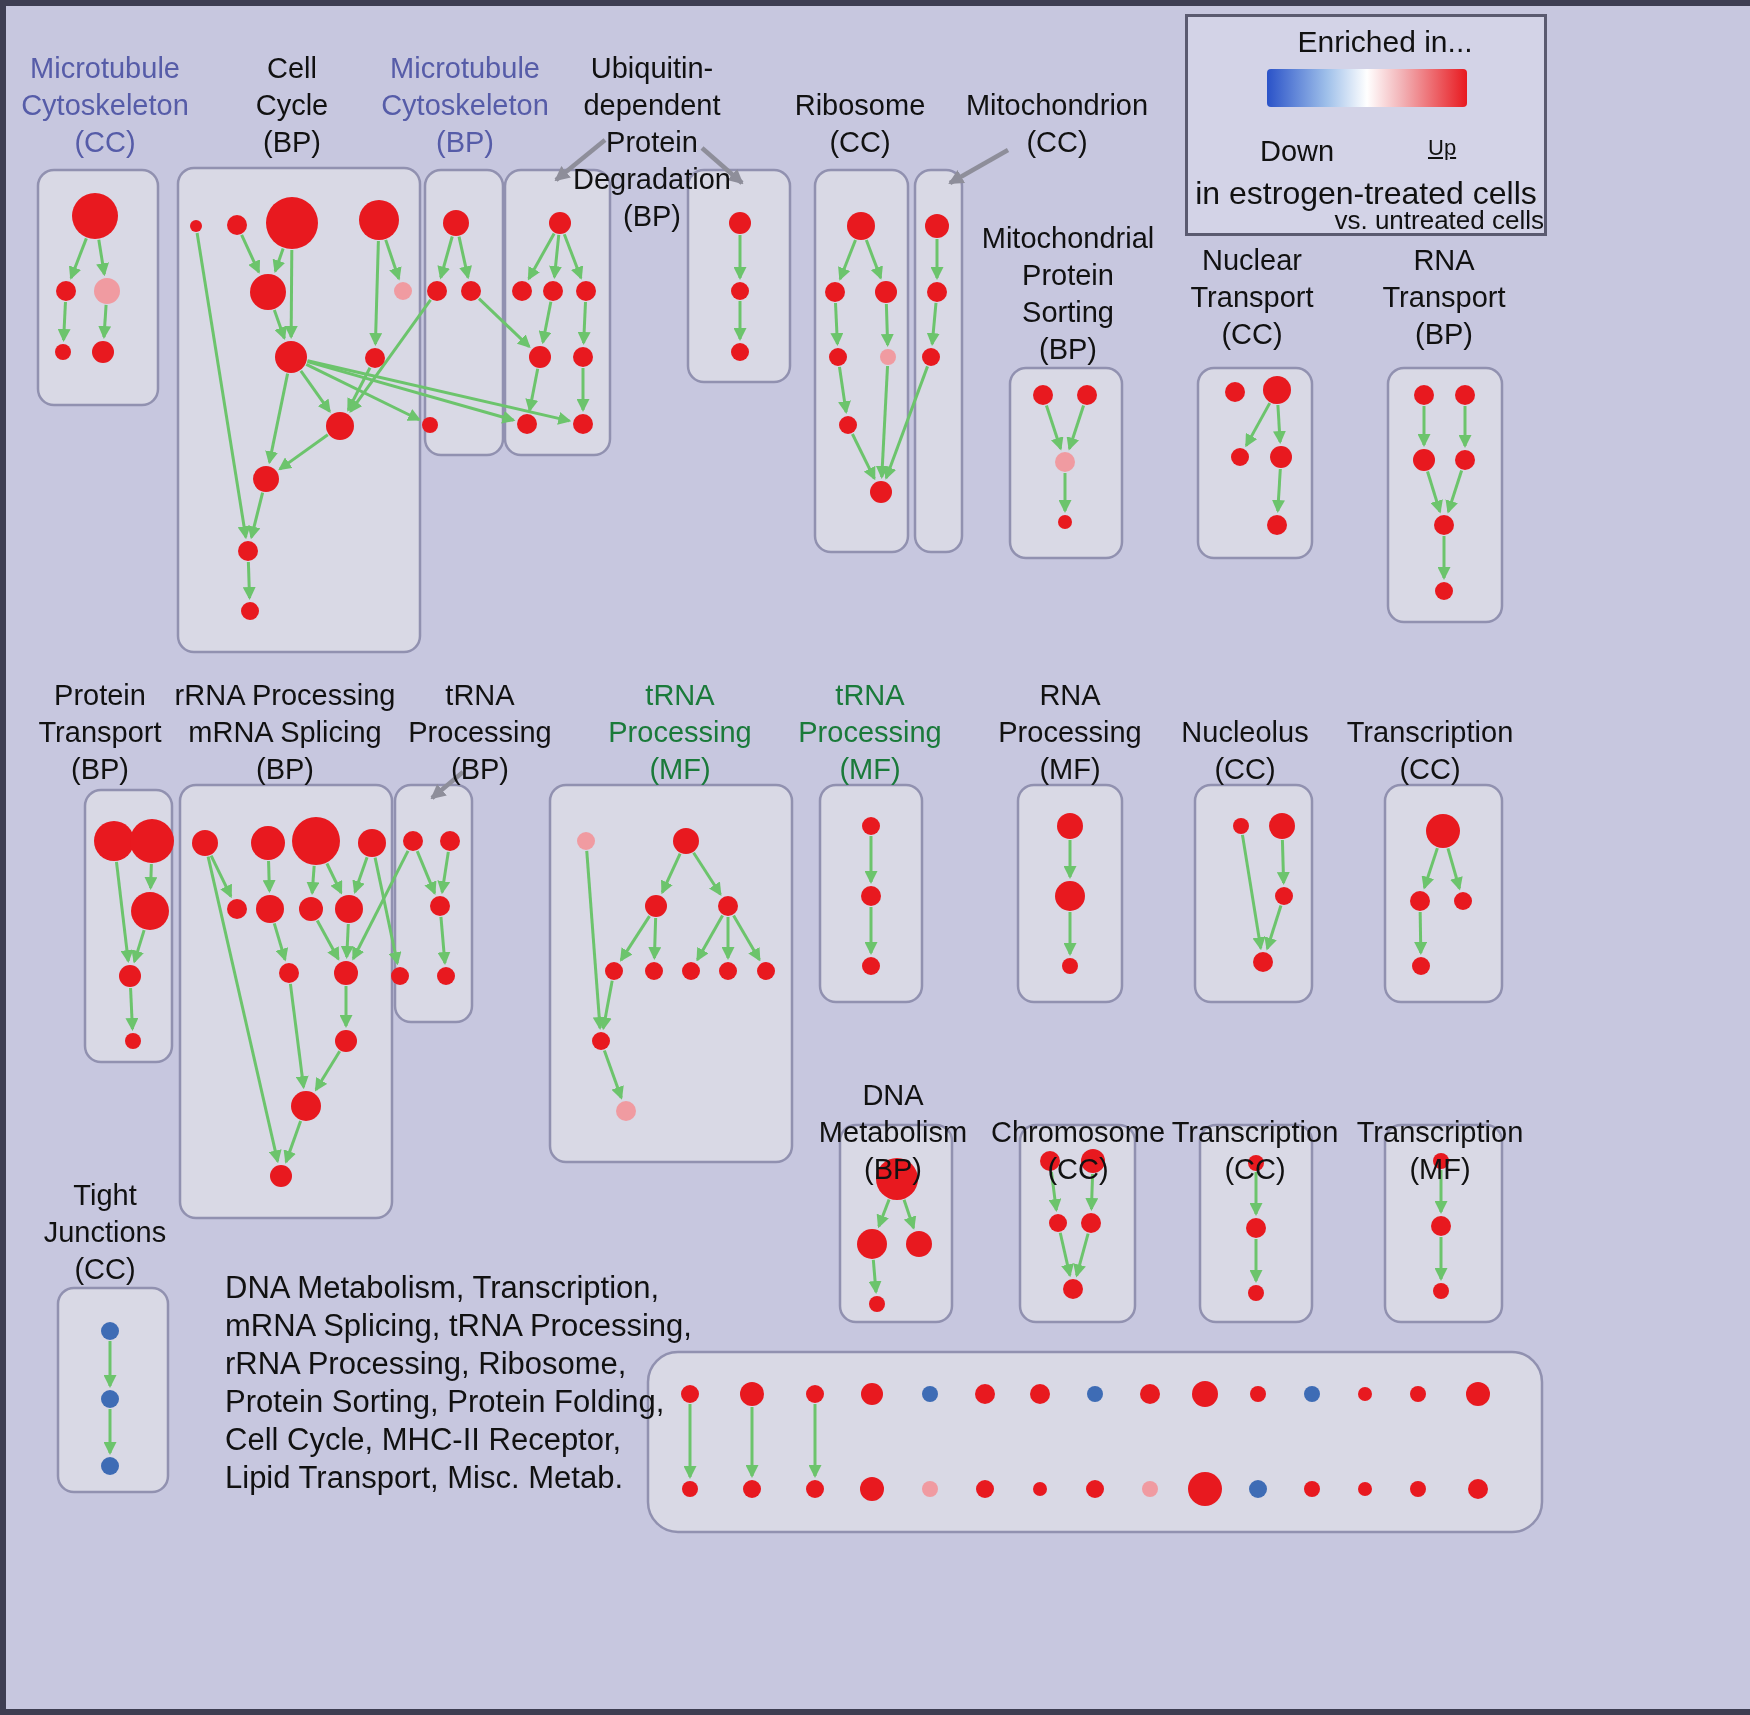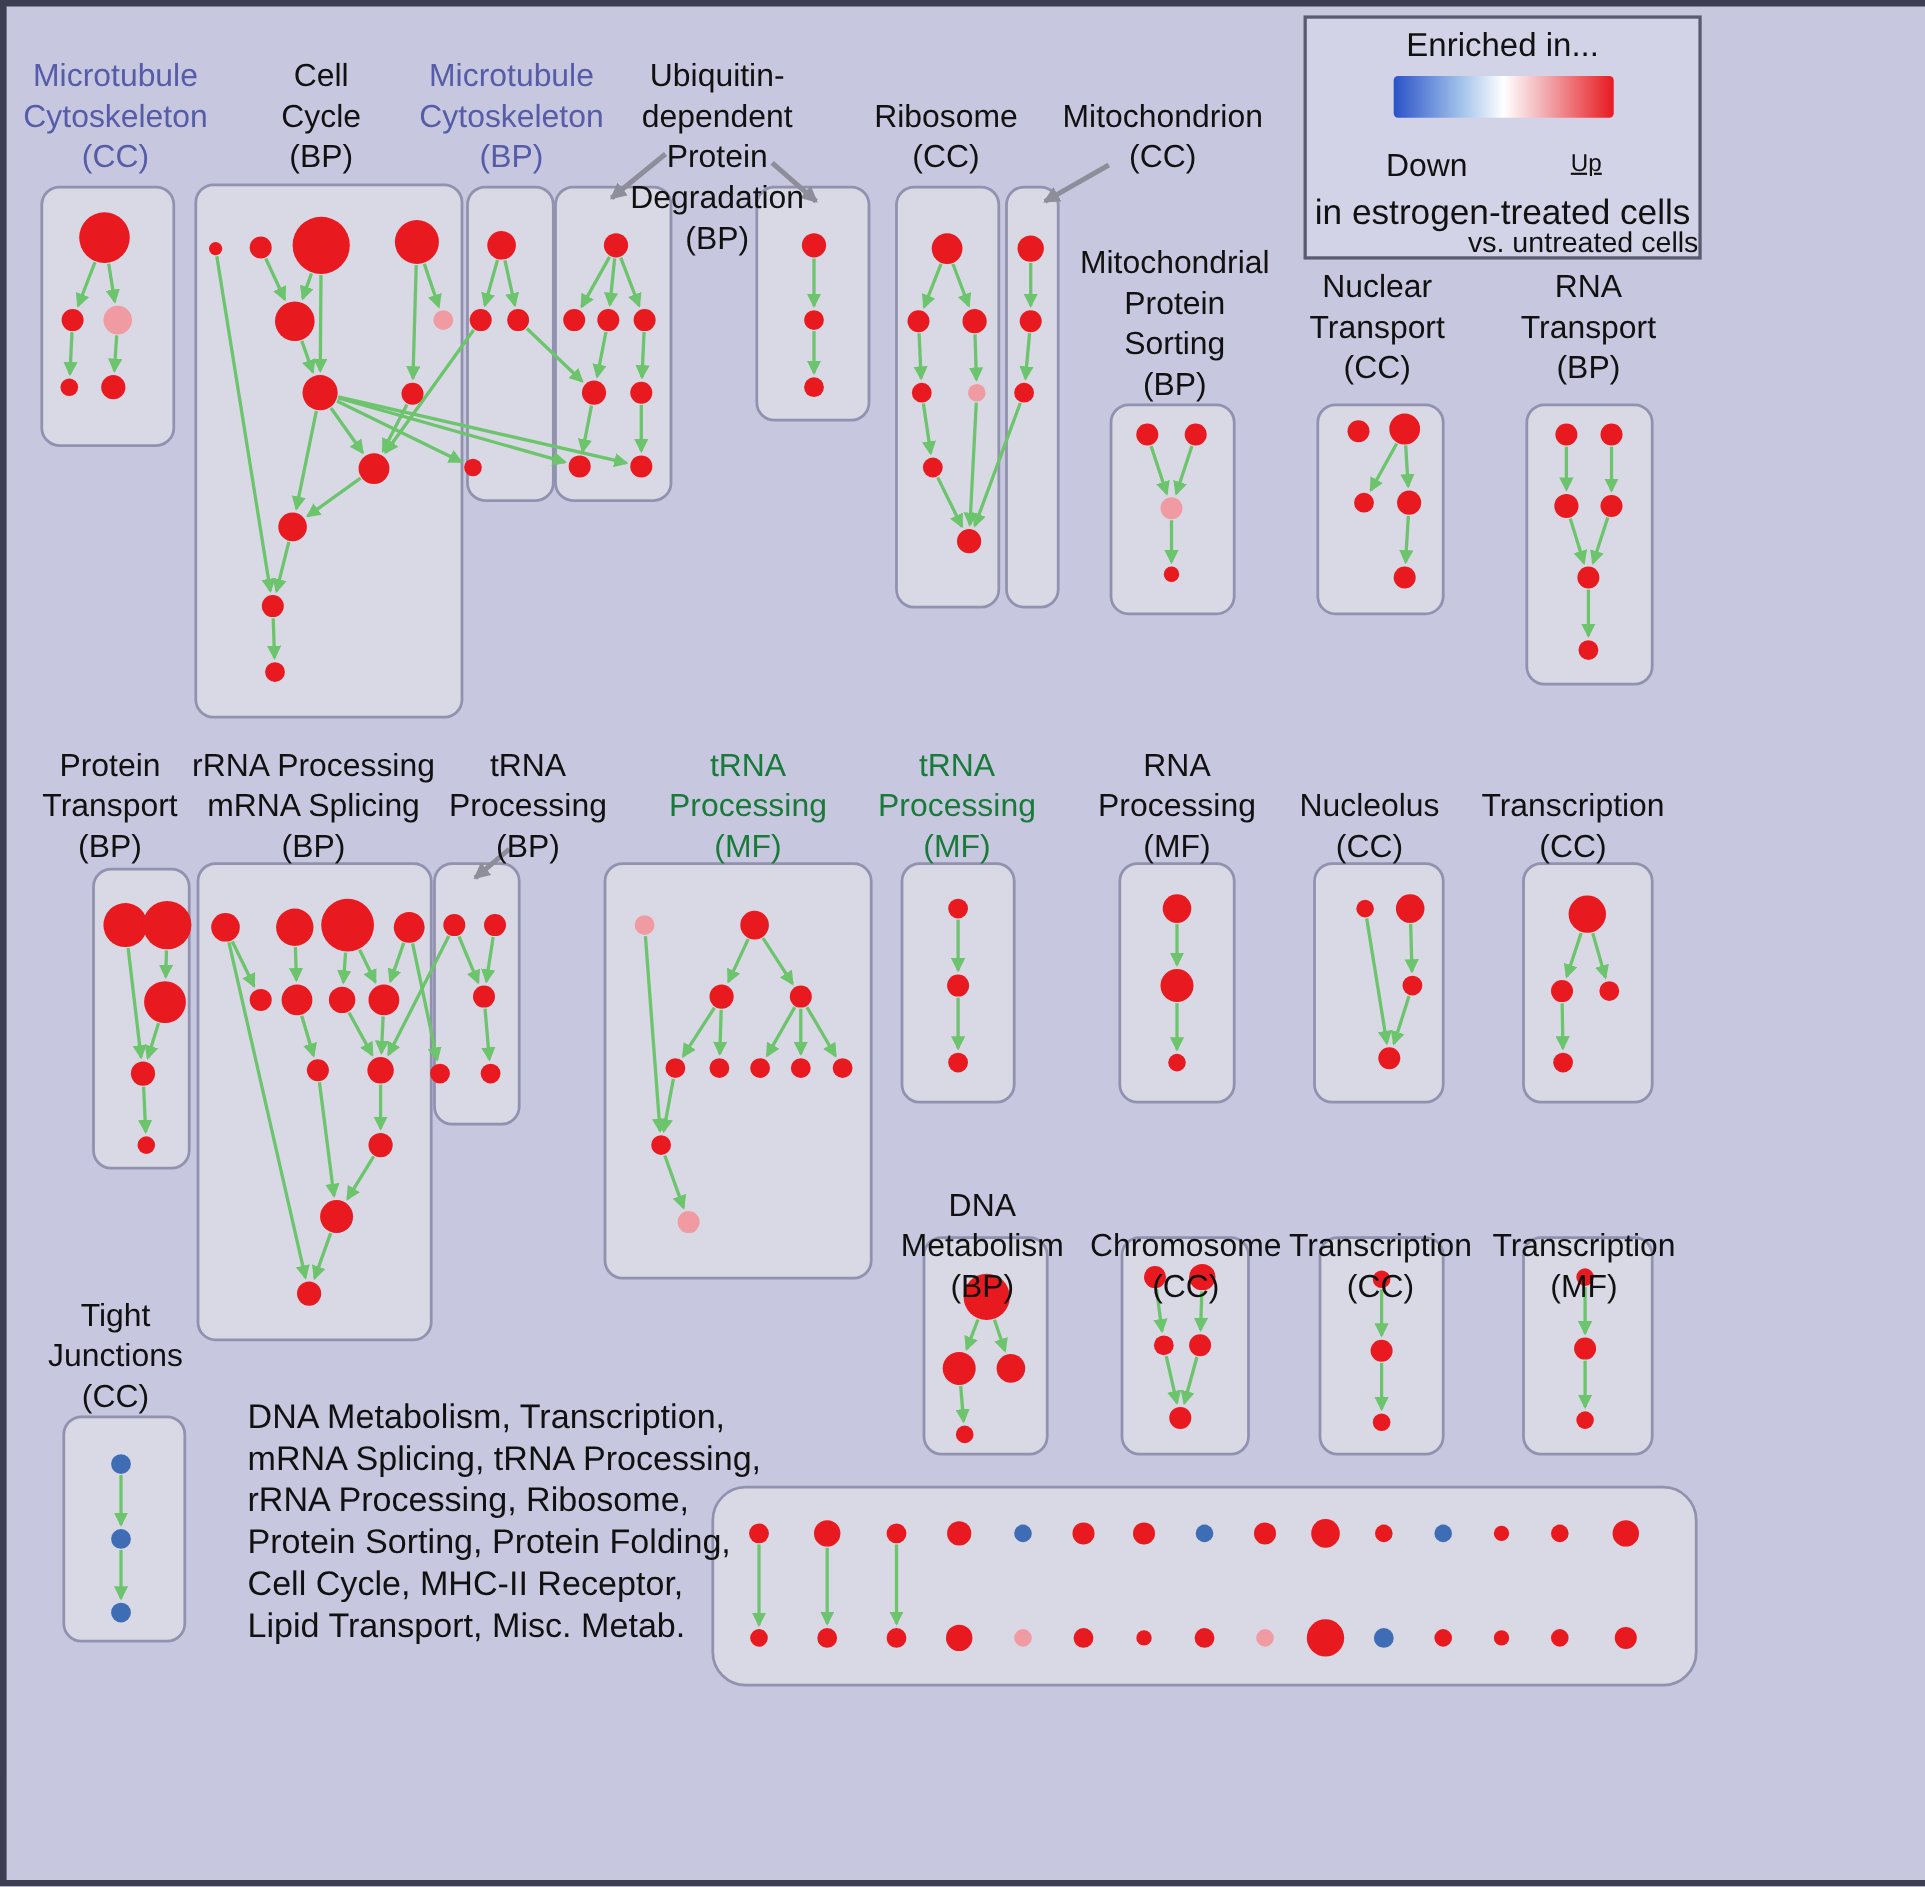--- a/index.html
+++ b/index.html
@@ -11,21 +11,21 @@
     overflow:hidden;
     padding-left:40px;
   }
   #diagram{position:absolute;left:0;top:0;width:1750px;height:1715px;}
   .legend{
     position:absolute;left:1185px;top:14px;width:362px;height:222px;
     border:3px solid #5a5a70;box-sizing:border-box;
     background:rgba(236,236,246,0.35);
     color:#111;
   }
-  .legend-title{position:absolute;top:8px;width:100%;text-align:center;font-size:30px;}
+  .legend-title{position:absolute;top:8px;width:100%;text-align:center;font-size:30px;margin-left:19px;}
   .legend-bar{position:absolute;left:79px;top:52px;width:200px;height:38px;border-radius:4px;}
   .legend-down{position:absolute;left:72px;top:118px;font-size:29px;text-align:right;}
   .legend-up{position:absolute;left:240px;top:118px;font-size:22px;text-decoration:underline;}
   .legend-sub1{position:absolute;top:158px;width:100%;text-align:center;font-size:32px;}
   .legend-sub2{position:absolute;top:188px;width:100%;text-align:right;font-size:26px;}
 </style>
 </head>
 <body>
 
 <div class="figure">

